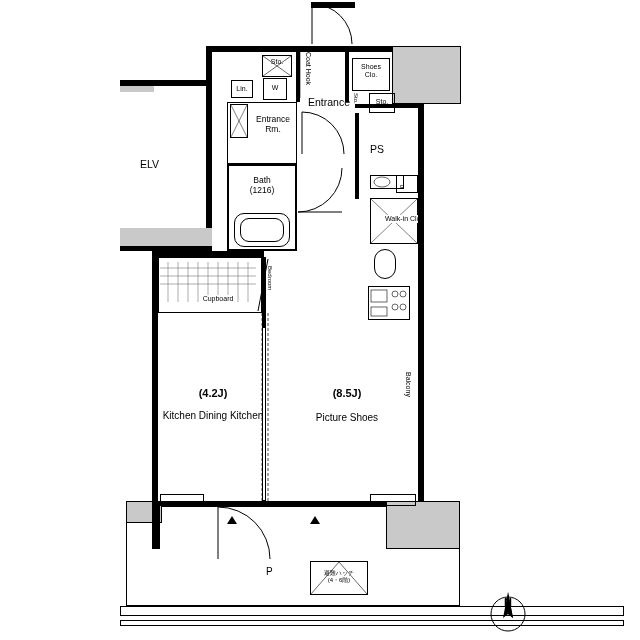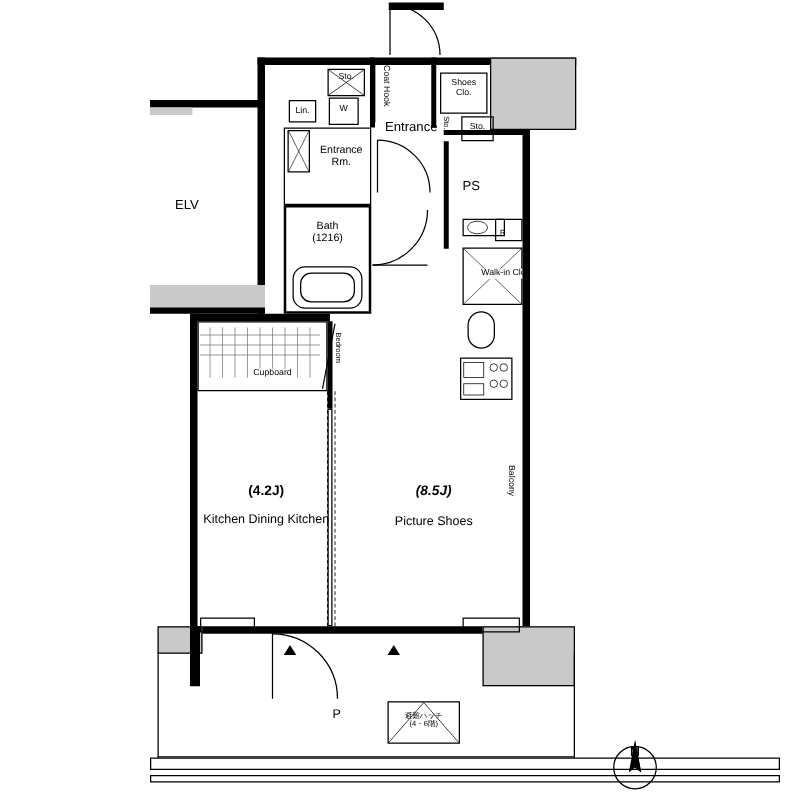--- a/index.html
+++ b/index.html
@@ -161,21 +161,21 @@
   </svg>
   <div class="lbl xs vert" style="left:266px;top:266px;">Bedroom</div>
 
   <svg class="abs" style="left:258px;top:313px;" width="14" height="195">
     <line x1="4" y1="0" x2="4" y2="190" stroke="#000" stroke-width="0.7" stroke-dasharray="3 2"></line>
     <line x1="10" y1="0" x2="10" y2="190" stroke="#000" stroke-width="0.7" stroke-dasharray="3 2"></line>
   </svg>
 
   <div class="lbl room c" style="left:213px;top:387px;">(4.2J)</div>
   <div class="lbl c" style="left:213px;top:410px;font-size:10px;">Kitchen Dining Kitchen</div>
-  <div class="lbl room c" style="left:347px;top:387px;font-style:italic;">(8.5J)</div>
+  <div class="lbl room c" style="left:347px;top:387px;">(8.5J)</div>
   <div class="lbl c" style="left:347px;top:412px;font-size:10px;">Picture Shoes</div>
 
   <div class="lbl sm vert" style="left:404px;top:372px;">Balcony</div>
 
   <div class="lbl big" style="left:140px;top:158px;text-align:right;">ELV</div>
 
   <div class="fill-gray" style="position:absolute;left:126px;top:501px;width:36px;height:22px;border:1px solid #000;box-sizing:border-box;"></div>
   <div class="fill-gray" style="position:absolute;left:386px;top:501px;width:74px;height:48px;border:1px solid #000;box-sizing:border-box;"></div>
   <div class="wall" style="left:152px;top:501px;width:8px;height:48px;"></div>
 

